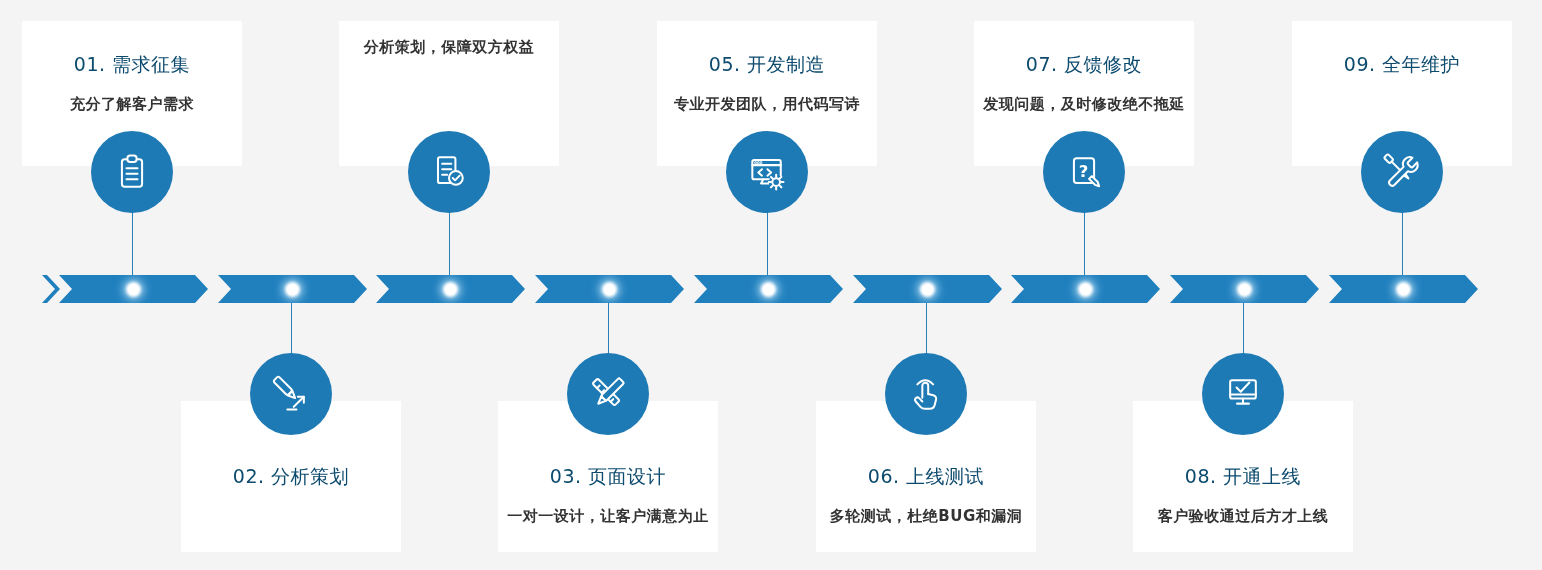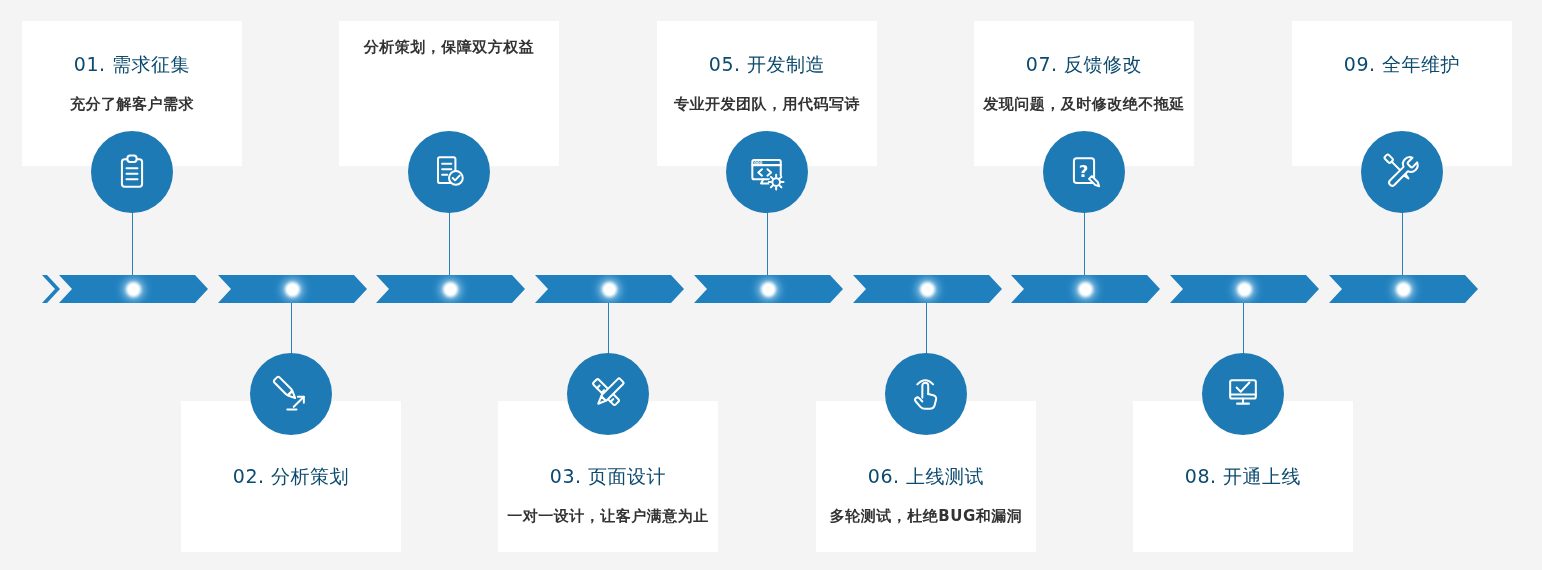--- a/index.html
+++ b/index.html
@@ -202,20 +202,21 @@
         <rect x="13" y="9" width="22" height="27" rx="3"></rect>
         <text x="23.5" y="29" font-size="18" font-weight="bold" fill="#fff" stroke="none" text-anchor="middle" font-family="DejaVu Sans, sans-serif">?</text>
         <path d="M32.5 28.5 l6.5 6.5 l1.5 4.5 l-4.5 -1.5 l-6.5 -6.5 Z" fill="#1d7ab4"></path>
       </svg>
     </div>
   </div>
 
   <div class="step bottom s8">
     <div class="card">
       <div class="title">08. 开通上线</div>
+      <div class="subtitle">客户验收通过后方才上线</div>
     </div>
     <div class="connector"></div>
     <div class="icon-circle">
       <svg viewBox="0 0 48 48" width="44" height="44" fill="none" stroke="#fff" stroke-width="2.2" stroke-linecap="round" stroke-linejoin="round">
         <rect x="10" y="9" width="28" height="20" rx="2"></rect>
         <line x1="10" y1="24.5" x2="38" y2="24.5"></line>
         <path d="M17 17 l4.5 4.5 l9.5 -10"></path>
         <line x1="24" y1="29" x2="24" y2="33"></line>
         <line x1="17.5" y1="34.5" x2="30.5" y2="34.5"></line>
       </svg>

